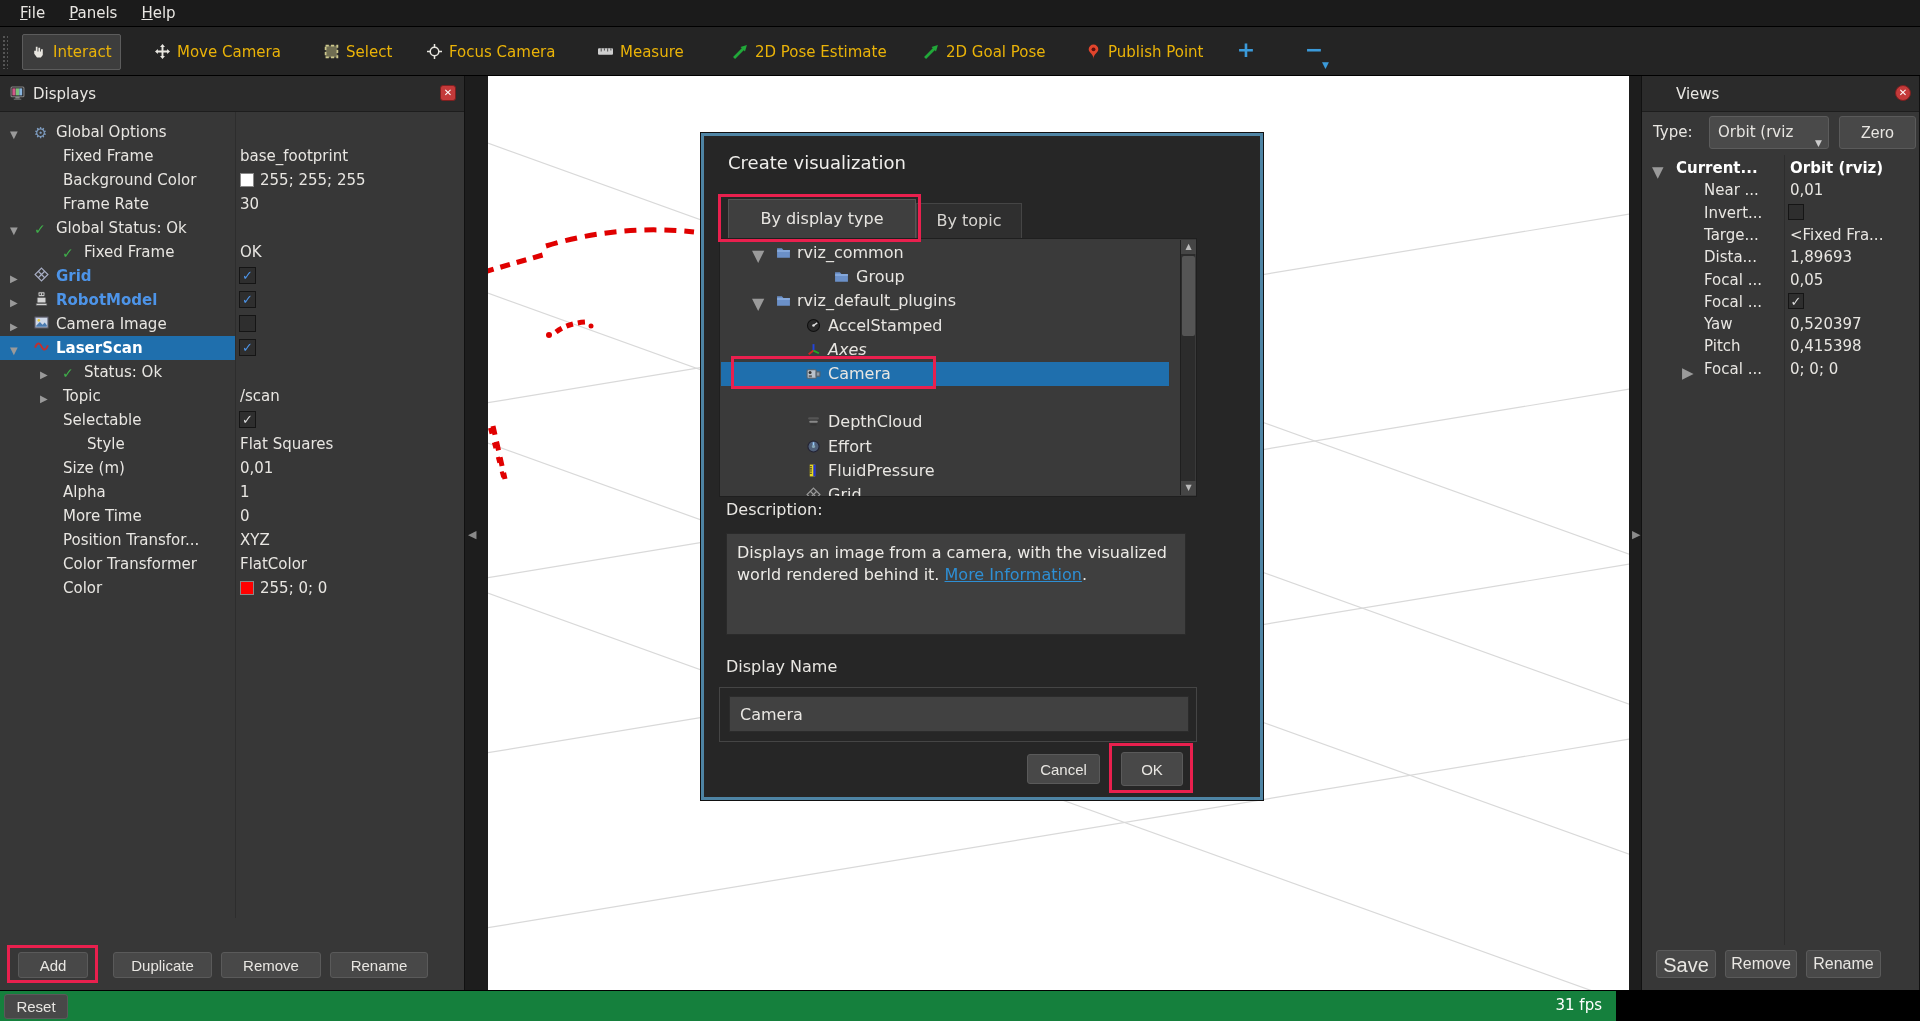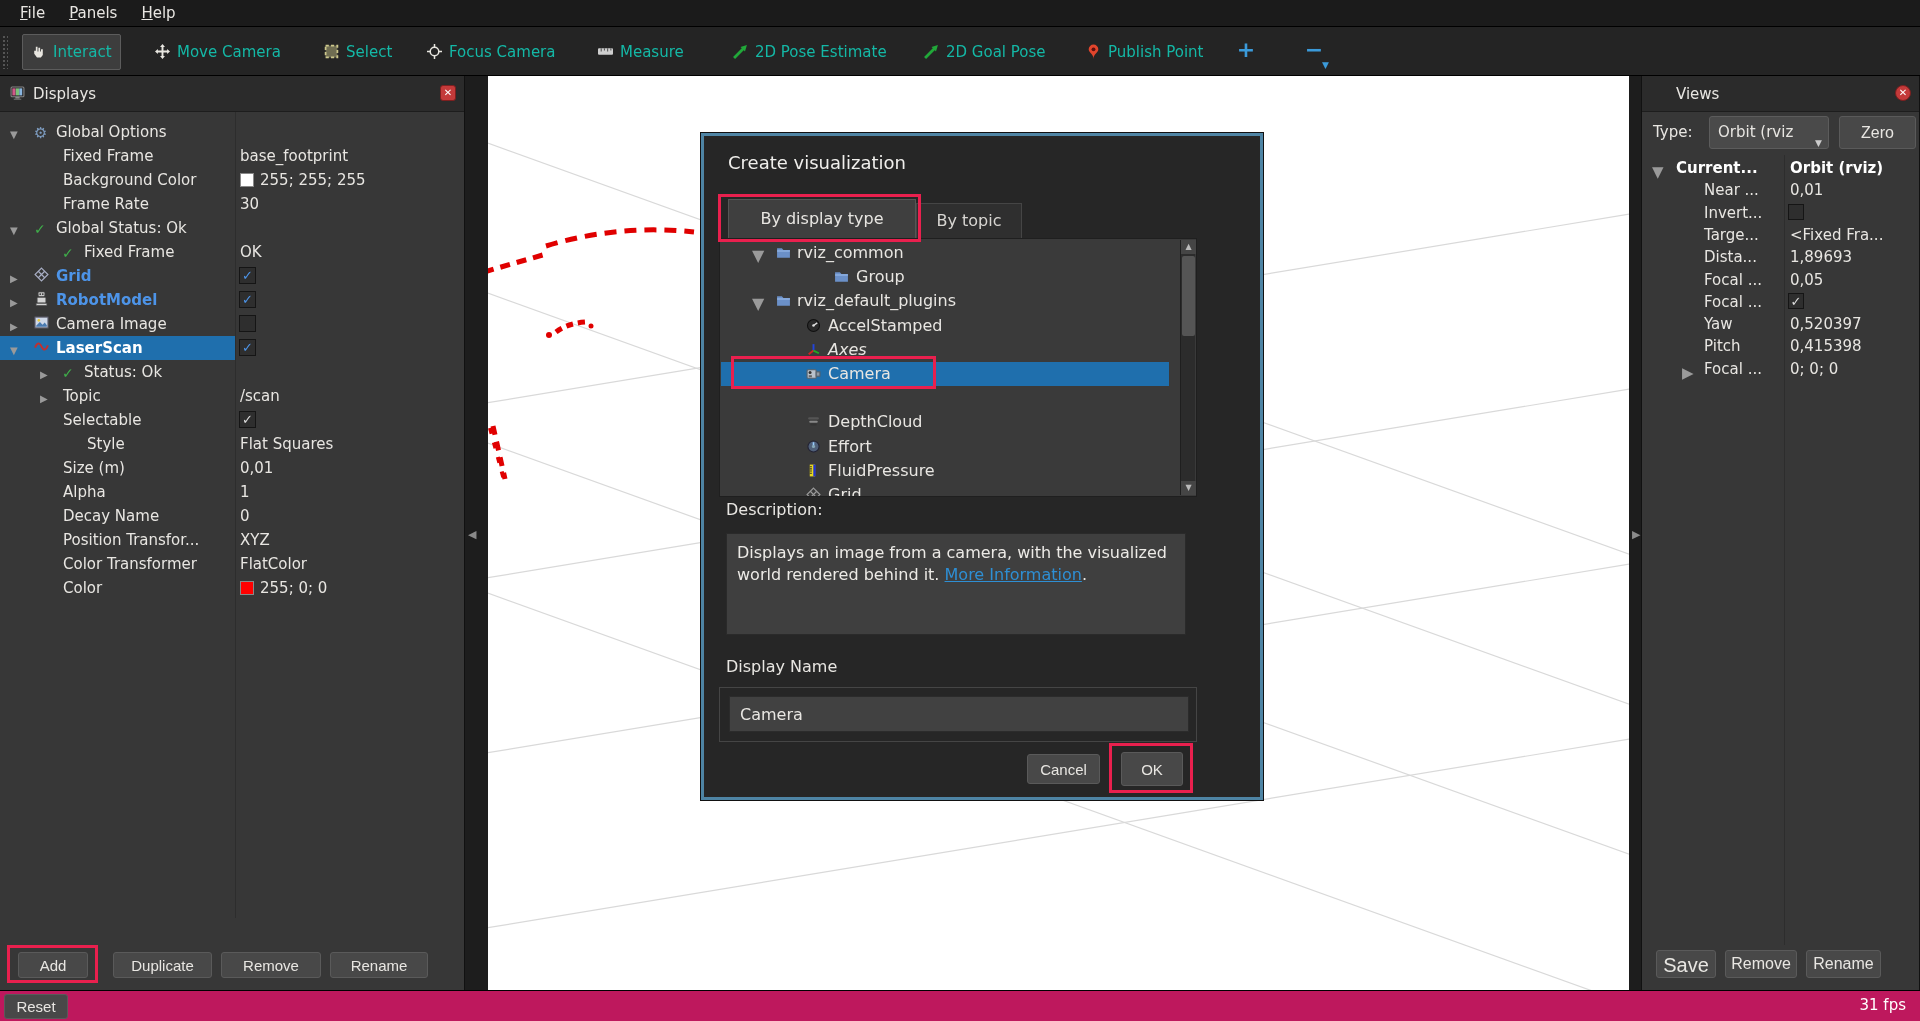--- a/index.html
+++ b/index.html
@@ -11,21 +11,21 @@
   *{box-sizing:border-box;margin:0;padding:0}
   html,body{width:1920px;height:1021px;overflow:hidden;background:#000}
   body{font-family:"DejaVu Sans","Liberation Sans",sans-serif;color:var(--text);position:relative;font-size:15px}
   .abs{position:absolute}
   
   #menubar{left:0;top:0;width:1920px;height:27px;background:var(--bg);display:flex;align-items:center;gap:4px;padding-left:10px;border-bottom:1px solid #000}
   .menu-item{padding:2px 10px;cursor:default}
   .menu-item u{text-decoration:underline}
   #toolbar{left:0;top:27px;width:1920px;height:49px;background:#242424;border-bottom:1px solid #000}
   .tb-handle{left:2px;top:8px;width:6px;height:34px;background-image:radial-gradient(#555 1px,transparent 1.2px);background-size:4px 4px}
-  .tool{position:absolute;top:7px;height:36px;display:flex;align-items:center;gap:6px;padding:0 8px;color:#14b8a6;white-space:nowrap}
+  .tool{position:absolute;top:7px;height:36px;display:flex;align-items:center;gap:6px;padding:0 8px;color:#eab308;white-space:nowrap}
   .tool.active{background:#3d3d3d;border:1px solid #5c5c5c;border-radius:2px}
   .tool .ticon{width:16px;height:16px;display:inline-block}
   .tb-plus{position:absolute;top:10px;font-size:22px;font-weight:bold;color:#3b9ad9;width:28px;text-align:center}
   .tb-minus-caret{position:absolute;font-size:9px;color:#3b9ad9}
   
   .panel{background:var(--panel);border-right:1px solid #111}
   .ptitle{position:absolute;left:0;top:0;right:0;height:36px;background:var(--titlebar);border-bottom:1px solid #1d1d1d;display:flex;align-items:center;padding:0 10px;gap:8px}
   .close-btn{position:absolute;right:8px;top:9px;width:16px;height:16px;background:#c43a3a;border:1px solid #7e1f1f;border-radius:3px;color:#fff;font-size:10px;line-height:14px;text-align:center;cursor:pointer}
   #displays-panel{left:0;top:76px;width:465px;height:914px}
   #displays-tree{position:absolute;left:0;top:36px;right:0;bottom:72px;overflow:hidden}
@@ -76,21 +76,21 @@
   #views-type .caret{position:absolute;right:6px;top:0;font-size:9px;color:#ccc}
   #views-zero{left:197px;top:40px;width:77px;height:33px;font-size:16px}
   #views-tree{position:absolute;left:0;top:79px;right:0;bottom:45px;overflow:hidden}
   #views-tree .divider{position:absolute;left:142px;top:0;bottom:0;width:1px;background:#2d2d2d}
   .vrow{position:absolute;left:0;width:279px;height:22px}
   .vrow span.cell{position:absolute;top:1px;line-height:20px;white-space:nowrap;font-size:15px}
   .vrow .cb{left:146px;top:2px;width:16px;height:16px}
   .vrow .val{left:148px}
   .vrow .b{font-weight:bold;color:#fff}
   
-  #statusbar{left:0;top:990px;width:1920px;height:31px;background:#be185d;border-top:1px solid #000}
+  #statusbar{left:0;top:990px;width:1616px;height:31px;background:#15803d;border-top:1px solid #000}
   #fps{position:absolute;right:14px;top:5px;color:#fff}
   #reset-btn{left:4px;top:3px;width:64px;height:25px}
   svg{display:block}
 </style>
 </head>
 <body>
 
 <div class="abs" id="menubar">
     <span class="menu-item"><u>F</u>ile</span>
     <span class="menu-item"><u>P</u>anels</span>
@@ -292,21 +292,21 @@
       </div>
       <div class="trow" style="top: 344px;">
         <span class="cell lbl" style="left: 63px;">Size (m)</span>
         <span class="cell val">0,01</span>
       </div>
       <div class="trow" style="top: 368px;">
         <span class="cell lbl" style="left: 63px;">Alpha</span>
         <span class="cell val">1</span>
       </div>
       <div class="trow" style="top: 392px;">
-        <span class="cell lbl" style="left: 63px;">Decay Name</span>
+        <span class="cell lbl" style="left: 63px;">More Time</span>
         <span class="cell val">0</span>
       </div>
       <div class="trow" style="top: 416px;">
         <span class="cell lbl" style="left: 63px;">Position Transfor...</span>
         <span class="cell val">XYZ</span>
       </div>
       <div class="trow" style="top: 440px;">
         <span class="cell lbl" style="left: 63px;">Color Transformer</span>
         <span class="cell val">FlatColor</span>
       </div>

